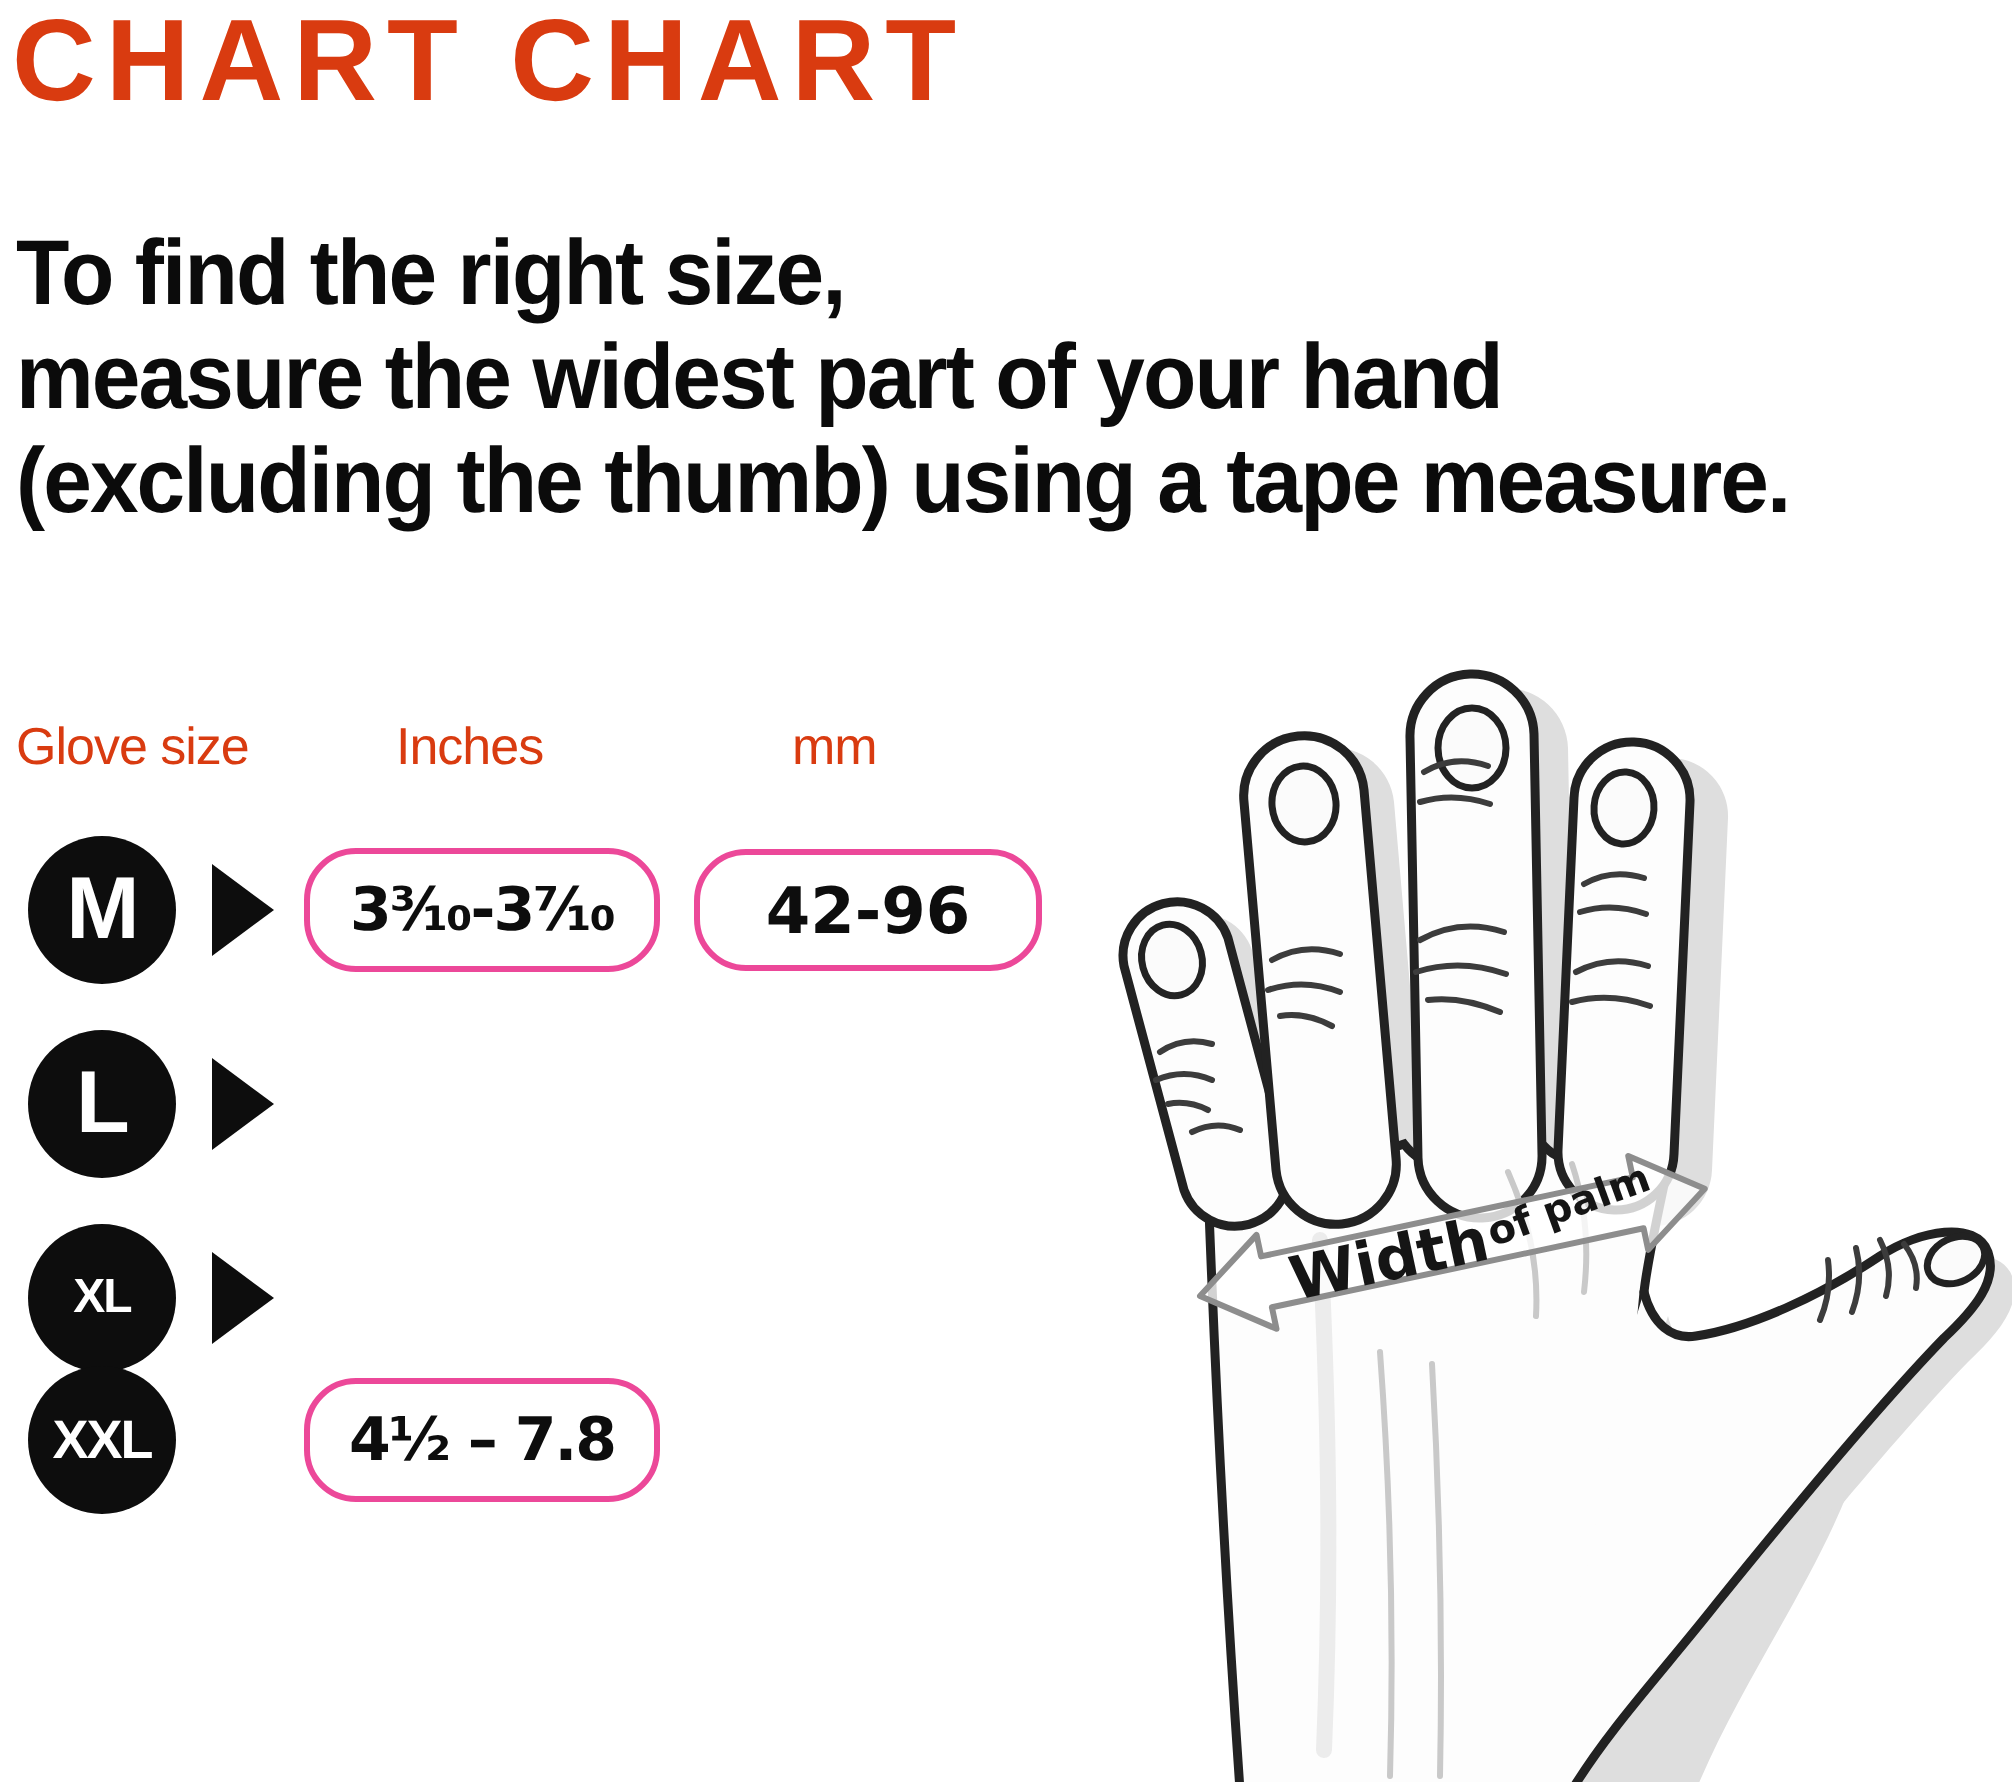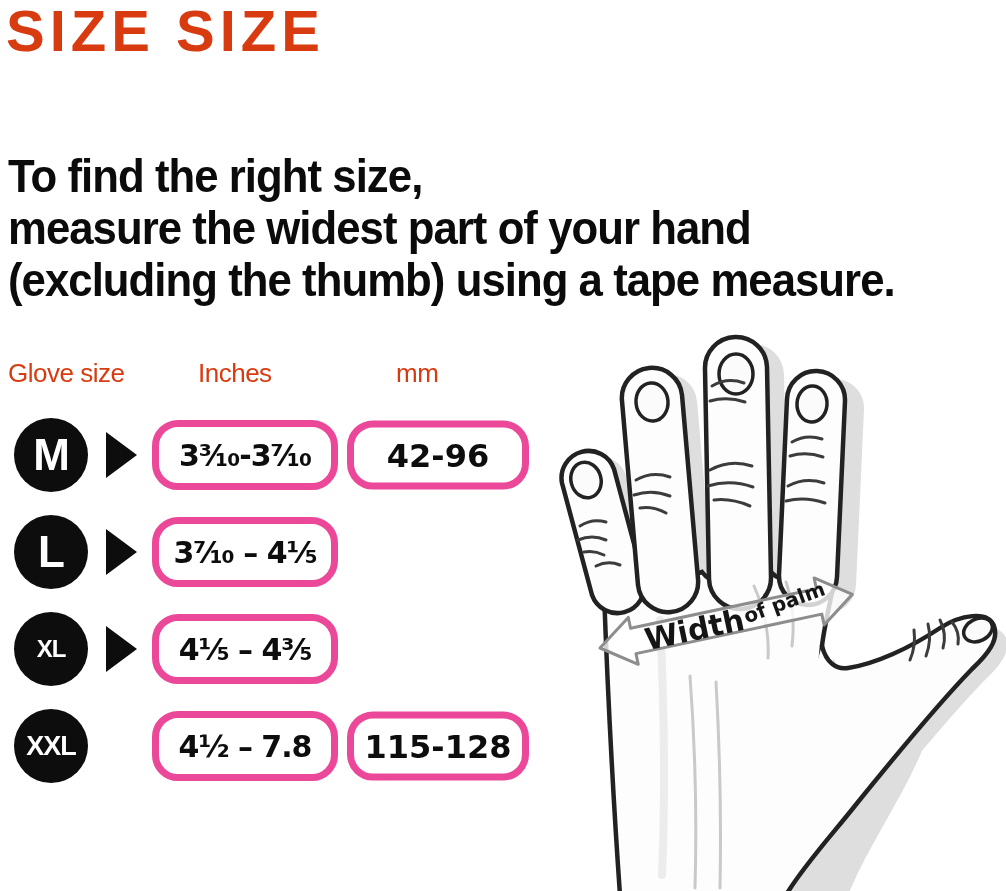--- a/index.html
+++ b/index.html
@@ -12,21 +12,21 @@
   html,body{margin:0;padding:0;background:#fff;}
   .page{
     position:relative;width:1006px;height:891px;background:var(--background);
     overflow:hidden;font-family:"Liberation Sans",sans-serif;color:var(--ink);
   }
   .title{
     position:absolute;left:6px;top:2px;margin:0;
     font-size:58px;font-weight:bold;letter-spacing:5px;color:var(--accent);
     white-space:nowrap;line-height:1.0;
   }
-  .instructions{position:absolute;left:8px;top:110px;margin-top:40px;}
+  .instructions{position:absolute;left:8px;top:110px;}
   .iline{
     font-size:46px;font-weight:bold;line-height:52px;color:#0b0b0b;
     white-space:nowrap;transform:scaleX(0.95);transform-origin:left center;
     letter-spacing:-1px;
   }
   .col-head{
     position:absolute;top:356px;font-size:26px;font-weight:normal;color:var(--accent);
     white-space:nowrap;letter-spacing:-0.5px;line-height:34px;
   }
   .h-size{left:8px;}
@@ -39,21 +39,21 @@
     display:flex;align-items:center;justify-content:center;
   }
   .badge span{color:#ffffff;font-weight:bold;line-height:1;letter-spacing:-1px;}
   .arrow{
     position:absolute;left:106px;top:50%;transform:translateY(-50%);
     width:0;height:0;border-left:31px solid #0d0d0d;
     border-top:23px solid transparent;border-bottom:23px solid transparent;
   }
   .pill{
     position:absolute;top:50%;transform:translateY(-50%);
-    border:7px solid #ec4899;border-radius:26px;background:#fff;
+    border:3px solid #ec4899;border-radius:26px;background:#fff;
     display:flex;align-items:center;justify-content:center;
     font-family:"DejaVu Sans",sans-serif;font-weight:bold;color:#0d0d0d;
   }
   .pill-inches{left:152px;width:172px;height:56px;font-size:30px;letter-spacing:-1px;}
   .pill-mm{left:347px;width:168px;height:55px;font-size:32px;letter-spacing:0px;}
   .hand-svg{position:absolute;left:540px;top:330px;width:466px;height:561px;}
   .echo *{fill:var(--shadow);stroke:none;}
   .palm,.finger{fill:#fdfdfd;stroke:var(--outline);stroke-width:4.5;}
   .fill-only{fill:#fdfdfd;stroke:none;}
   .stroke-only{fill:none;stroke:var(--outline);stroke-width:4.5;stroke-linecap:round;}
@@ -63,21 +63,21 @@
   .sh{fill:none;stroke:#ececec;stroke-width:8;stroke-linecap:round;}
   .band-shape{fill:rgba(255,255,255,0.8);stroke:#8d8d8d;stroke-width:3;stroke-linejoin:round;}
   .band-text-lg{font-family:"DejaVu Sans",sans-serif;font-weight:bold;font-size:30px;fill:#151515;}
   .band-text-sm{font-family:"DejaVu Sans",sans-serif;font-weight:bold;font-size:20px;fill:#151515;}
 </style>
 </head>
 <body>
 
 <div class="page">
 
-  <h1 class="title">SIZE SIZE</h1>
+  <h1 class="title">CHART CHART</h1>
 
   <div class="instructions">
     <div class="iline">To find the right size,</div>
     <div class="iline">measure the widest part of your hand</div>
     <div class="iline">(excluding the thumb) using a tape measure.</div>
   </div>
 
   <div class="col-head h-size">Glove size</div>
   <div class="col-head h-inches">Inches</div>
   <div class="col-head h-mm">mm</div>
@@ -93,43 +93,34 @@
     </div>
     <div class="pill pill-mm">
       <span>42-96</span>
     </div>
   </div>
       <div class="row" style="top: 514px;">
     <div class="badge">
       <span style="font-size: 44px;">L</span>
     </div>
     <div class="arrow"></div>
-    <div class="pill pill-inches">
-      <span>3⁷⁄₁₀ – 4⅕</span>
-    </div>
   </div>
       <div class="row" style="top: 611px;">
     <div class="badge">
       <span style="font-size: 24px;">XL</span>
     </div>
     <div class="arrow"></div>
-    <div class="pill pill-inches">
-      <span>4⅕ – 4⅗</span>
-    </div>
   </div>
-      <div class="row" style="top: 708px;">
+      <div class="row" style="top: 682px;">
     <div class="badge">
       <span style="font-size: 27px;">XXL</span>
     </div>
 
     <div class="pill pill-inches">
       <span>4½ – 7.8</span>
-    </div>
-    <div class="pill pill-mm">
-      <span>115-128</span>
     </div>
   </div>
     </div>
 
   <svg class="hand-svg" viewBox="0 0 466 561" xmlns="http://www.w3.org/2000/svg" aria-hidden="true">
     <defs>
       <path id="f-pinky" d="M 52 265 L 22 153 A 27 27 0 0 1 74 139 L 104 251 A 27 27 0 0 1 52 265 Z"></path>
       <path id="f-ring" d="M 98 255 L 82 71 A 30 30 0 0 1 142 65 L 158 249 A 30 30 0 0 1 98 255 Z"></path>
       <path id="f-middle" d="M 169 249 L 165 39 A 31 31 0 0 1 227 37 L 231 247 A 31 31 0 0 1 169 249 Z"></path>
       <path id="f-index" d="M 239 245 L 247 69 A 29 29 0 0 1 305 71 L 297 247 A 29 29 0 0 1 239 245 Z"></path>

